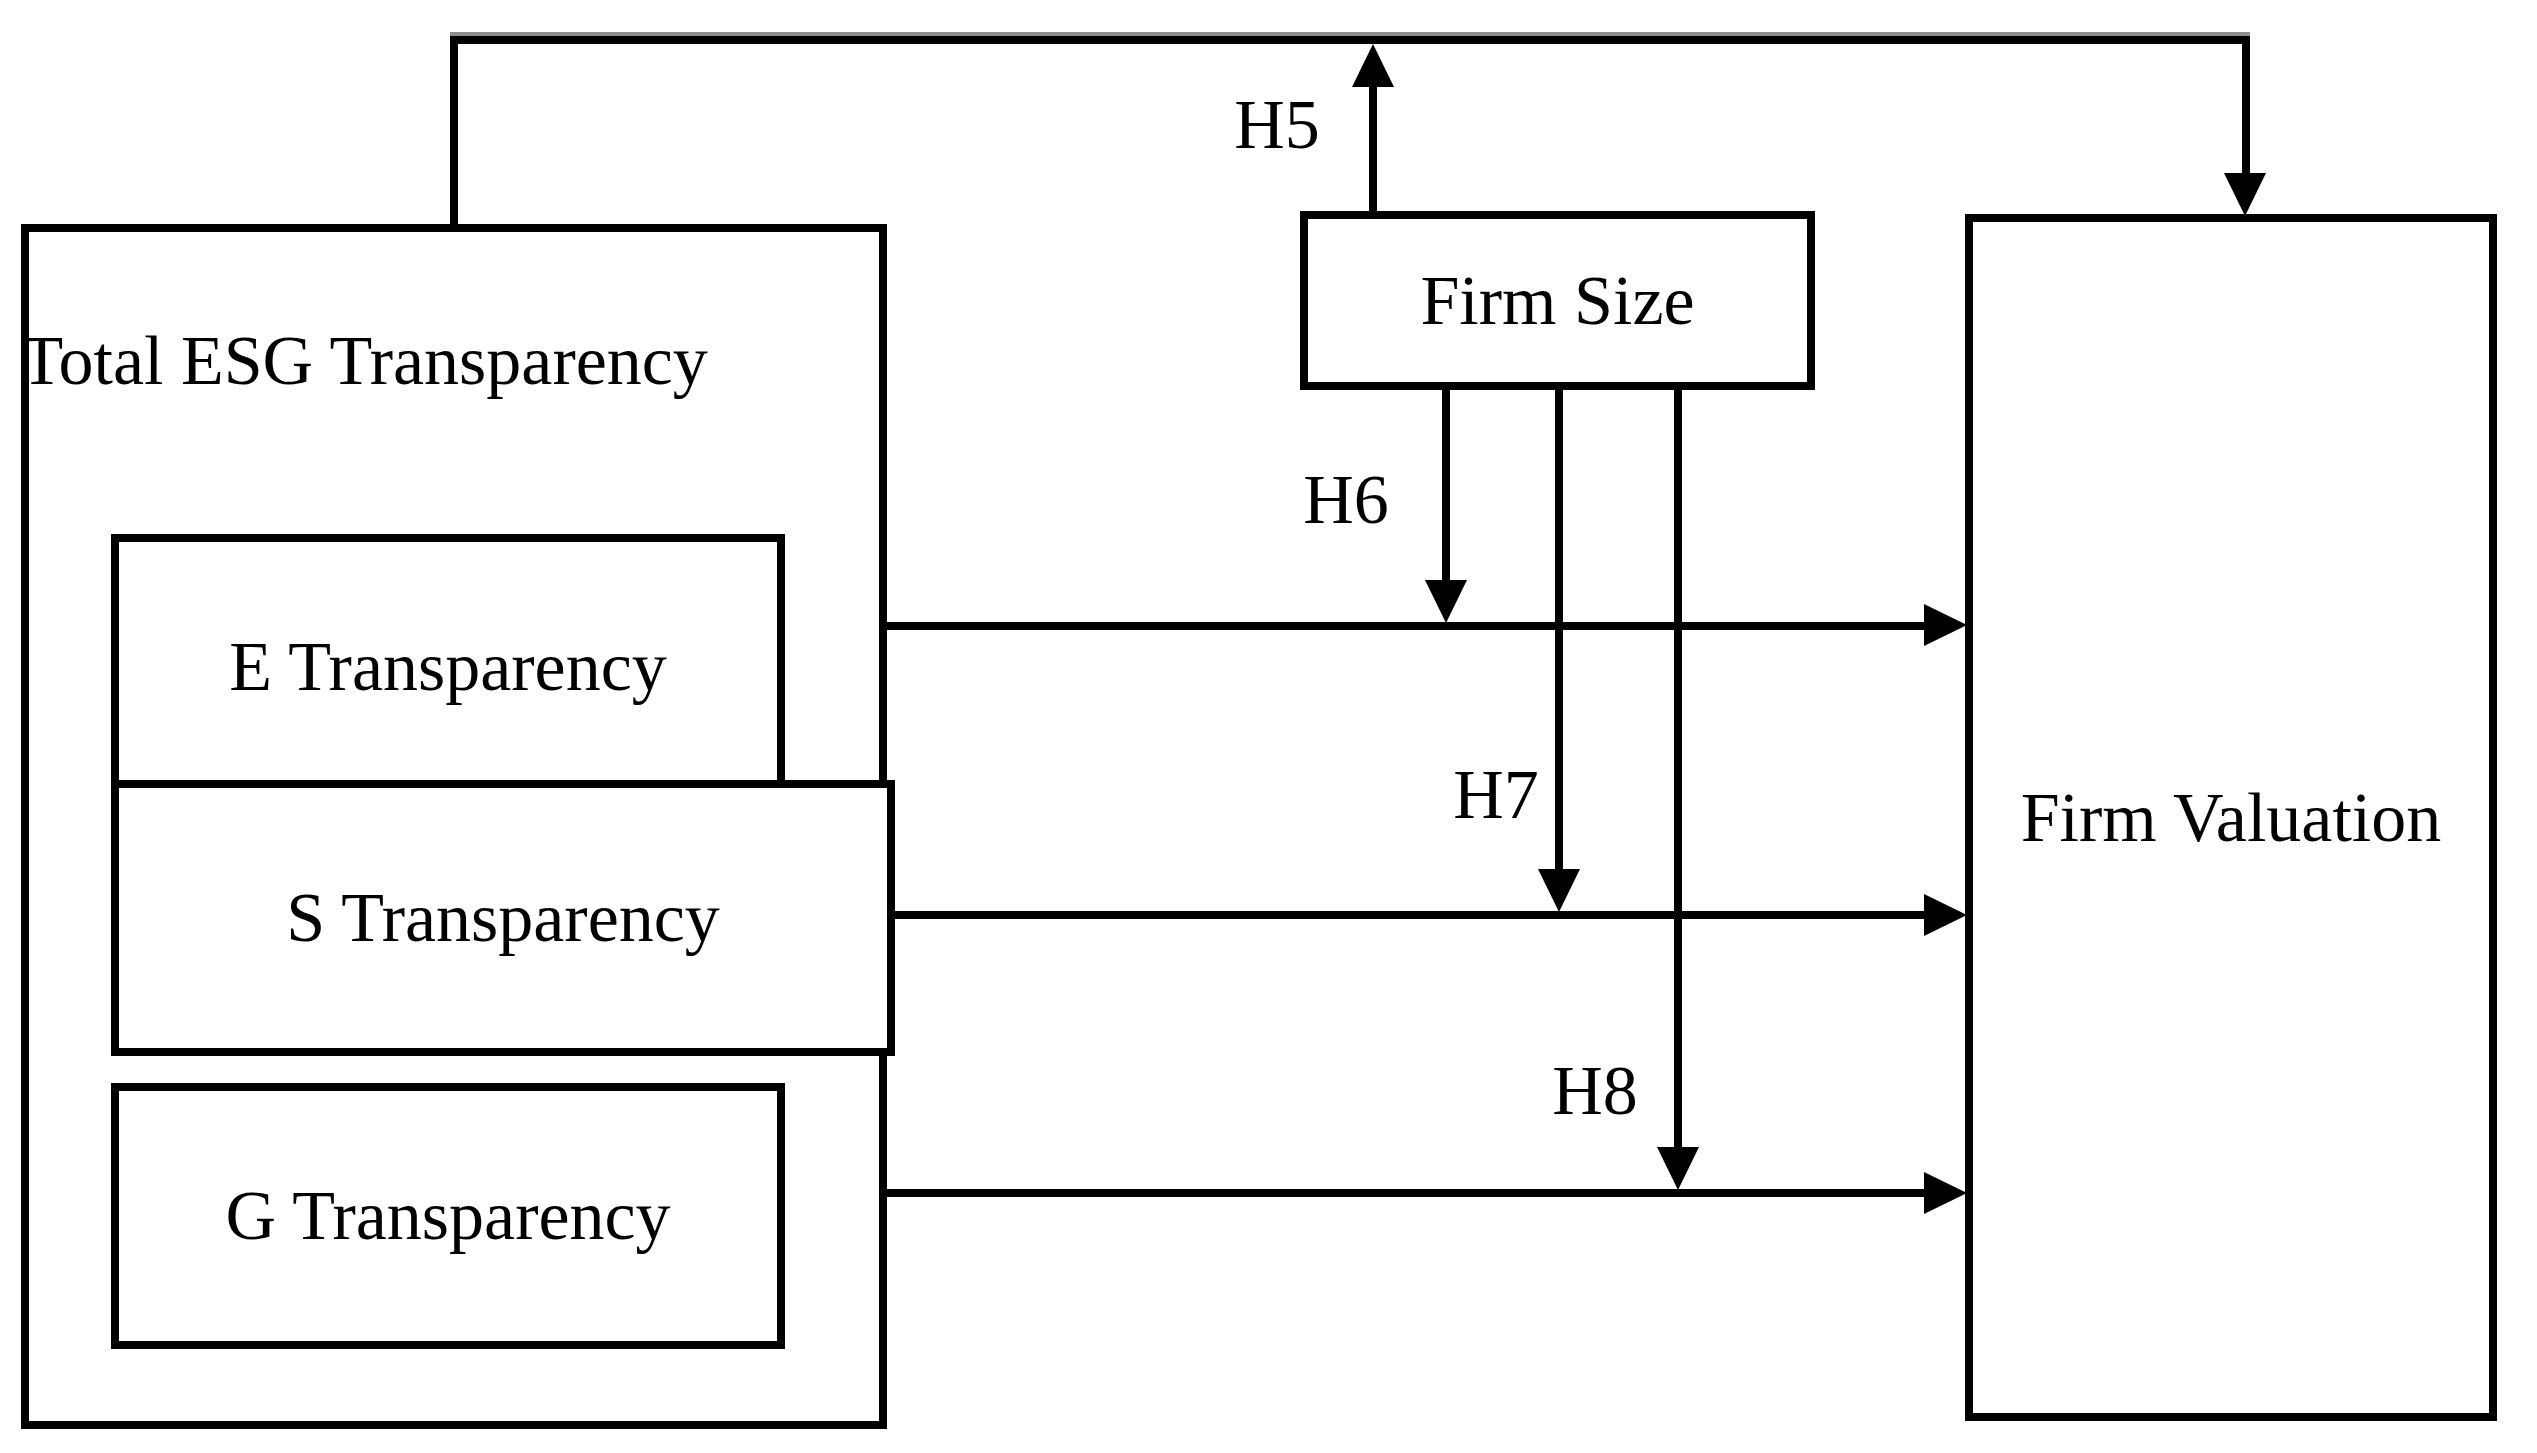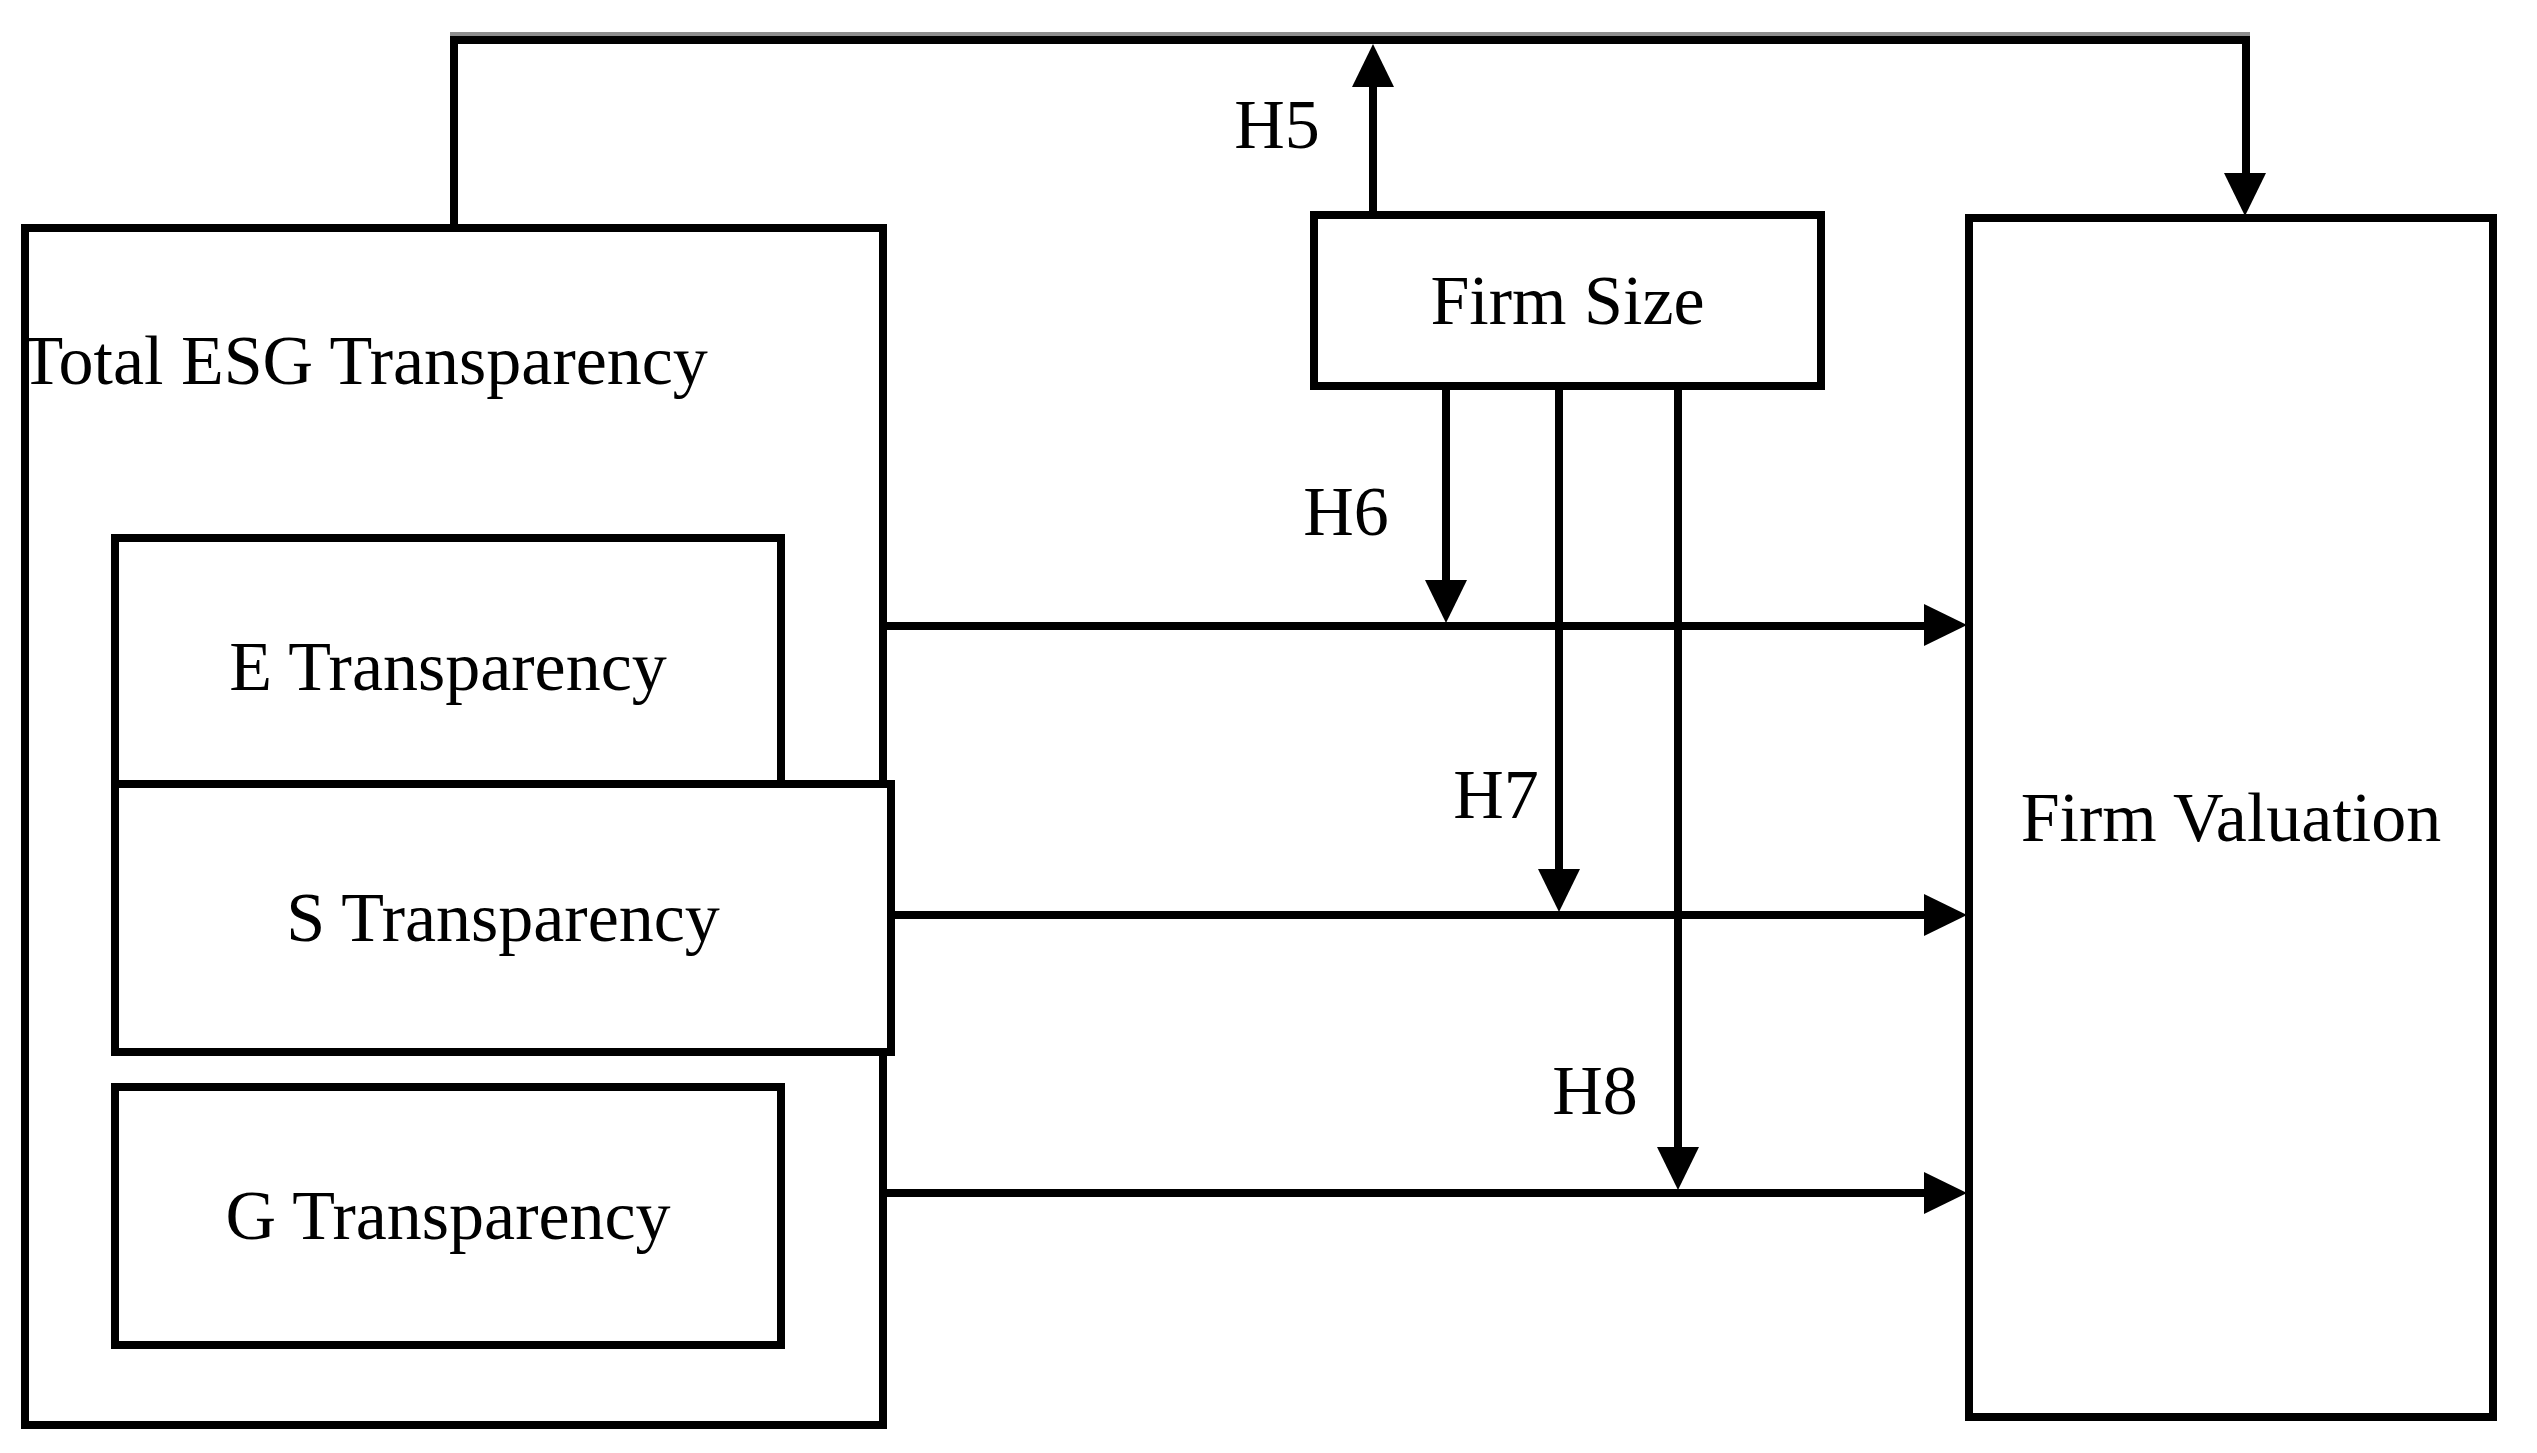--- a/index.html
+++ b/index.html
@@ -69,21 +69,21 @@
     border-top: 21.4px solid transparent;
     border-bottom: 21.4px solid transparent;
     border-left: 43px solid #000000;
   }
   
   #esg-box        { left: 20.6px;   top: 224px;  width: 866px; height: 1205px; }
   #esg-box-label  { position: absolute; left: 20.6px; top: 324px; width: 866px; }
   #e-box          { left: 111px;  top: 490px;  width: 674px;  height: 266px; margin-top: 44px; }
   #s-box          { left: 111px;  top: 780px;  width: 784px;  height: 276px; }
   #g-box          { left: 111px;  top: 1083px; width: 674px;  height: 266px; }
-  #firm-size-box  { left: 1300px; top: 211px;  width: 515px;  height: 179px; margin-left: 10px; }
+  #firm-size-box  { left: 1300px; top: 211px;  width: 515px;  height: 179px; }
   #valuation-box  { left: 1965px; top: 214px;  width: 532px;  height: 1207px; justify-content: center; }
 
   #top-line-shadow{ left: 450px;  top: 32px;   width: 1800px; height: 4.8px; }
   #top-line       { left: 450px;  top: 36px;   width: 1800px; height: 8px; }
   #left-drop      { left: 450px;  top: 36px;   width: 8px;   height: 191px; }
   #right-drop     { left: 2242px; top: 36px;   width: 8px;   height: 140px; }
   #top-arrowhead  { left: 2224px; top: 173px; }
 
   #h5-line        { left: 1369px; top: 84px;  width: 8px;   height: 128px; }
   #h5-arrowhead   { left: 1352px; top: 44px; }
@@ -96,21 +96,21 @@
   #h8-arrowhead   { left: 1657px; top: 1147px; }
 
   #e-arrow-line   { left: 779px;  top: 622px;  width: 1147px; height: 8px; }
   #e-arrowhead    { left: 1924px; top: 604px; }
   #s-arrow-line   { left: 779px;  top: 911px; width: 1147px; height: 8px; }
   #s-arrowhead    { left: 1924px; top: 894px; }
   #g-arrow-line   { left: 779px;  top: 1189px; width: 1147px; height: 8px; }
   #g-arrowhead    { left: 1924px; top: 1172px; }
 
   #h5-label { left: 1277px; top: 125px; }
-  #h6-label { left: 1346px; top: 512px; }
+  #h6-label { left: 1346px; top: 500px; }
   #h7-label { left: 1481px; top: 795px; margin-left: 15px; }
   #h8-label { left: 1595px; top: 1091px; }
 </style>
 </head>
 <body>
 
 <div class="canvas">
 
   <div class="line-shadow" id="top-line-shadow"></div>
   <div class="line" id="top-line"></div>

